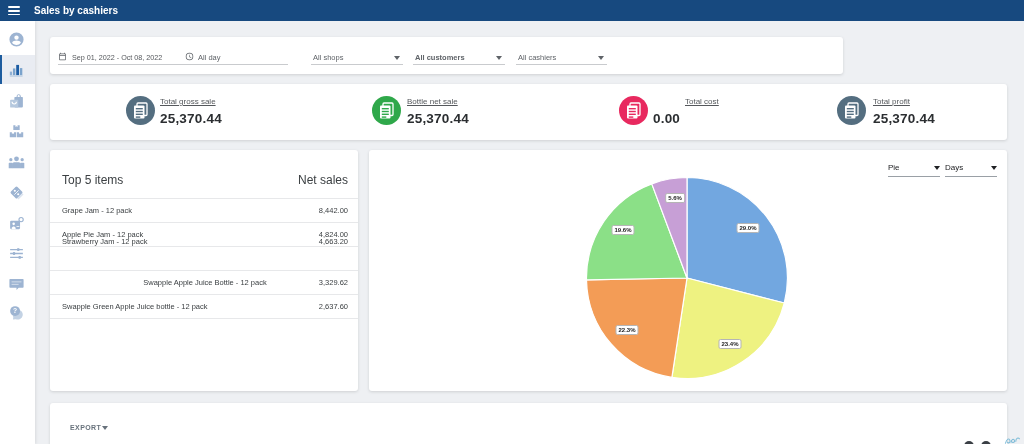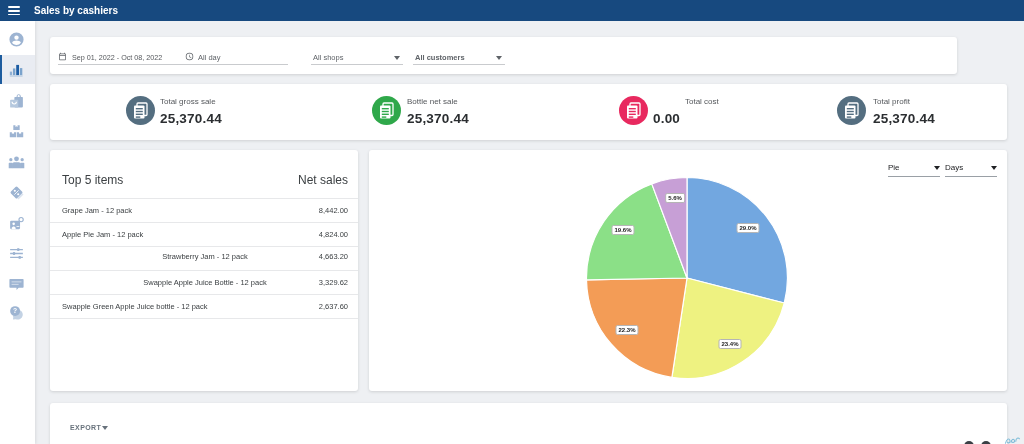--- a/index.html
+++ b/index.html
@@ -15,21 +15,21 @@
 .nav.active { background:#e9ecf2; border-left:2px solid #1d5c9e; }
 .nav.active svg { left:5.5px; top:5.5px; }
 .card { position:absolute; background:#fff; border-radius:3px; box-shadow:0 1px 3px rgba(60,64,67,.18); }
 
 .fitem { position:absolute; top:0; height:37px; font-size:7.5px; color:#5f6368; }
 .fitem .txt { position:absolute; top:16px; }
 .fitem .line { position:absolute; top:27px; height:1px; background:#c9cbce; left:0; }
 .arrow { position:absolute; top:19px; width:0; height:0; border-left:3.5px solid transparent; border-right:3.5px solid transparent; border-top:4px solid #5f6368; }
 
 .sticon { position:absolute; width:29px; height:29px; border-radius:50%; top:12px; }
-.stlabel { position:absolute; top:13px; font-size:8px; color:#55585c; }
+.stlabel { position:absolute; top:13px; font-size:8px; color:#55585c;text-decoration:underline; }
 .stvalue { position:absolute; top:27px; font-size:13.5px; font-weight:bold; color:#2b2e31; letter-spacing:.2px; }
 
 .t5row { position:absolute; left:62px; width:286px; font-size:7.5px; color:#3c4043; z-index:3; }
 .tdiv { position:absolute; left:50px; width:308px; height:1px; background:#e7e8ea; }
 .num { position:absolute; right:0; }
 .plabel { position:absolute; transform:translate(-50%,-50%); background:#fff; border:1px solid #b5b5b5; border-radius:2px; font-size:6px; font-weight:bold; color:#222; padding:1px 2px; z-index:6; white-space:nowrap; }
 .ddl { position:absolute; font-size:8px; color:#202124; }
 .ddl .line { position:absolute; top:13px; height:1px; background:#9aa0a6; left:0; }
 </style>
 </head>
@@ -118,21 +118,21 @@
   </div>
   <div class="nav" style="top:275.5px;">
     <svg width="17" height="17" viewBox="0 0 24 24">
       <path fill="#c3d2e4" d="M14 8a7 7 0 11-3 13.4L7 22l.5-3.5A7 7 0 0114 8z"></path>
       <circle cx="10" cy="10" r="7" fill="#9db4d2"></circle>
       <text x="10" y="13.2" font-size="9.5" font-weight="bold" fill="#fff" text-anchor="middle" font-family="Liberation Sans">?</text>
     </svg>
   </div>
 </div>
 
-<div class="card" style="left:50px; top:37px; width:907px; height:37px;">
+<div class="card" style="left:50px; top:37px; width:793px; height:37px;">
   <div class="fitem" style="left:8px; width:130px;">
     <svg style="position:absolute; left:0; top:15px;" width="9" height="9" viewBox="0 0 24 24">
         <path fill="#5f6368" d="M19 4h-1V2h-2v2H8V2H6v2H5a2 2 0 00-2 2v14a2 2 0 002 2h14a2 2 0 002-2V6a2 2 0 00-2-2zm0 16H5V10h14zM5 8V6h14v2z"></path>
       </svg>
     <span class="txt" style="left:14px; color:#55585c; font-size:7.2px;">Sep 01, 2022 - Oct 08, 2022</span>
     <div class="line" style="width:127px;"></div>
   </div>
   <div class="fitem" style="left:261px; width:92px;">
     <span class="txt" style="left:2px;">All shops</span>
     <div class="arrow" style="right:3px;"></div>
@@ -142,20 +142,25 @@
     <svg style="position:absolute; left:0; top:15px;" width="9" height="9" viewBox="0 0 24 24">
         <path fill="#5f6368" d="M12 2a10 10 0 100 20 10 10 0 000-20zm0 18a8 8 0 110-16 8 8 0 010 16zm.5-13H11v6l5.2 3.2.8-1.3-4.5-2.7z"></path>
       </svg>
     <span class="txt" style="left:13px;">All day</span>
     <div class="line" style="width:103px;"></div>
   </div>
   <div class="fitem" style="left:363px; width:92px;">
     <span class="txt" style="left:2px;font-weight:bold;">All customers</span>
     <div class="arrow" style="right:3px;"></div>
     <div class="line" style="width:92px;"></div>
+  </div>
+  <div class="fitem" style="left:466px; width:91px;">
+    <span class="txt" style="left:2px;">All cashiers</span>
+    <div class="arrow" style="right:3px;"></div>
+    <div class="line" style="width:91px;"></div>
   </div>
 </div>
 
 <div class="card" style="left:50px; top:84px; width:957px; height:56px;">
   <div class="sticon" style="left:76px; background:#546e80;">
     <svg width="29" height="29" viewBox="0 0 29 29">
       <rect x="11" y="7" width="10" height="12.5" rx="1" fill="none" stroke="#fff" stroke-width="1.3"></rect>
       <rect x="8" y="9.5" width="10.5" height="13" rx="1" fill="#fff"></rect>
       <rect x="9.8" y="12" width="7" height="1.4" fill="#546e80"></rect>
         <rect x="9.8" y="14.8" width="7" height="1.4" fill="#546e80"></rect>
@@ -206,21 +211,21 @@
   <div class="stvalue" style="left:823px;">25,370.44</div>
 </div>
 
 <div class="card" style="left:50px; top:150px; width:308px; height:241px;"></div>
 <div class="t5row" style="top:173px; font-size:12px; color:#3c4043;">Top 5 items<span class="num">Net sales</span></div>
 <div class="tdiv" style="top:198px;"></div>
 <div class="t5row" style="top:206px;">Grape Jam - 12 pack<span class="num">8,442.00</span></div>
 <div class="tdiv" style="top:222px;"></div>
 <div class="t5row" style="top:230px;">Apple Pie Jam - 12 pack<span class="num">4,824.00</span></div>
 <div class="tdiv" style="top:246px;"></div>
-<div class="t5row" style="top:252px;text-align:center;">Strawberry Jam - 12 pack<span class="num">4,663.20</span></div>
+<div class="t5row" style="top:237px;">Strawberry Jam - 12 pack<span class="num">4,663.20</span></div>
 <div class="tdiv" style="top:270px;"></div>
 <div class="t5row" style="top:278px;text-align:center;">Swapple Apple Juice Bottle - 12 pack<span class="num">3,329.62</span></div>
 <div class="tdiv" style="top:294px;"></div>
 <div class="t5row" style="top:302px;">Swapple Green Apple Juice bottle - 12 pack<span class="num">2,637.60</span></div>
 <div class="tdiv" style="top:318px;"></div>
 
 <div class="card" style="left:369px; top:150px; width:638px; height:241px;"></div>
 <div class="ddl" style="left:888px; top:163px; width:52px;">Pie
   <div class="arrow" style="right:0; top:3px; border-top-color:#202124;"></div>
   <div class="line" style="width:52px;"></div>

